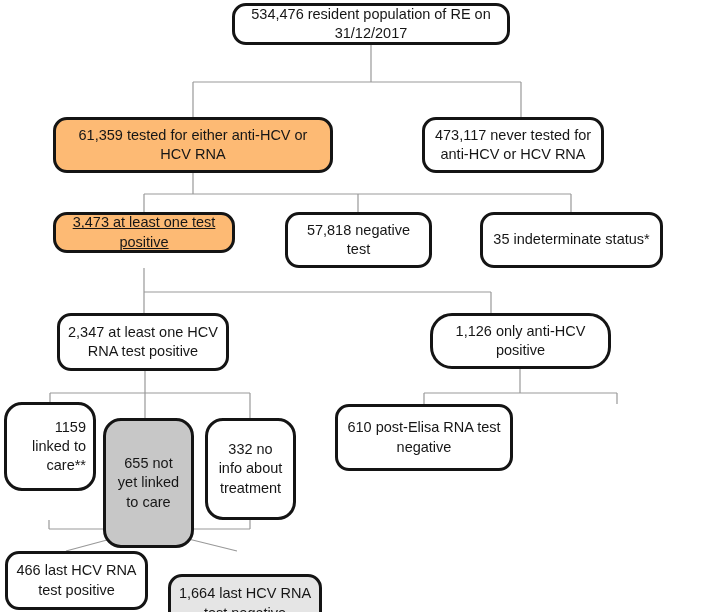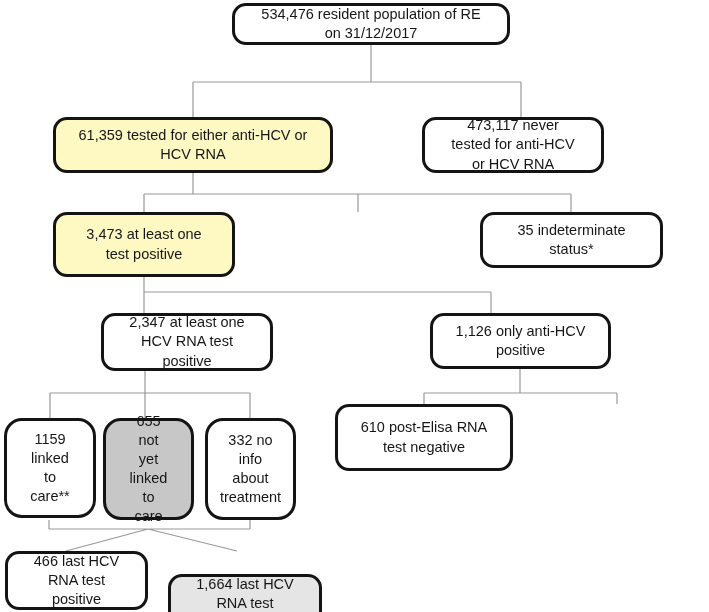--- a/index.html
+++ b/index.html
@@ -22,24 +22,24 @@
     border: 3px solid #141414;
     border-radius: 14px;
     background: #ffffff;
     display: flex;
     align-items: center;
     justify-content: center;
     text-align: center;
     font-size: 14.5px;
     line-height: 1.32;
     color: #161616;
-    padding: 2px 21px;
+    padding: 2px 7px;
   }
   .node.tall { border-radius: 18px; }
-  .shade-light { background: #fef9c3; }
+  .shade-light { background: #fdba74; }
   .shade-mid   { background: #c7c7c7; }
   .shade-soft  { background: #e5e5e5; margin-top: 23px; }
 </style>
 </head>
 <body>
 
 <div class="canvas">
 
   <svg class="connectors" viewBox="0 0 709 612" xmlns="http://www.w3.org/2000/svg">
     <g stroke="#999999" stroke-width="1.2" fill="none">
@@ -51,32 +51,33 @@
       <path d="M49 520 V529 M250 520 V529 M49 529 H250 M148 529 L66 551 M148 529 L237 551"></path>
     </g>
   </svg>
 
   <div class="node" style="left:232px; top:3px; width:278px; height:42px;">534,476 resident population of RE on 31/12/2017</div>
 
   <div class="node shade-light" style="left:53px; top:117px; width:280px; height:56px;">61,359 tested for either anti-HCV or HCV RNA</div>
 
   <div class="node" style="left:422px; top:117px; width:182px; height:56px;">473,117 never tested for anti-HCV or HCV RNA</div>
 
-  <div class="node shade-light" style="left:53px; top:212px; width:182px; height:65px;">3,473 at least one test positive</div>
+  <div class="node shade-light" style="left:53px; top:212px; width:182px; height:41px;text-decoration:underline;">3,473 at least one test positive</div>
 
+  <div class="node" style="left:285px; top:212px; width:147px; height:56px;">57,818 negative test</div>
 
   <div class="node" style="left:480px; top:212px; width:183px; height:56px;">35 indeterminate status*</div>
 
-  <div class="node" style="left:57px; top:313px; width:172px; height:58px;margin-left:44px;">2,347 at least one HCV RNA test positive</div>
+  <div class="node" style="left:57px; top:313px; width:172px; height:58px;">2,347 at least one HCV RNA test positive</div>
 
-  <div class="node" style="left:430px; top:313px; width:181px; height:56px;">1,126 only anti-HCV positive</div>
+  <div class="node" style="left:430px; top:313px; width:181px; height:56px;border-radius:22px;">1,126 only anti-HCV positive</div>
 
-  <div class="node tall" style="left:4px; top:418px; width:92px; height:100px;">1159 linked to care**</div>
+  <div class="node tall" style="left:4px; top:402px; width:92px; height:89px;text-align:right;">1159 linked to care**</div>
 
-  <div class="node tall shade-mid" style="left:103px; top:418px; width:91px; height:102px;">655 not yet linked to care</div>
+  <div class="node tall shade-mid" style="left:103px; top:418px; width:91px; height:130px;">655 not yet linked to care</div>
 
   <div class="node tall" style="left:205px; top:418px; width:91px; height:102px;">332 no info about treatment</div>
 
   <div class="node" style="left:335px; top:404px; width:178px; height:67px;">610 post-Elisa RNA test negative</div>
 
 
   <div class="node" style="left:5px; top:551px; width:143px; height:59px;">466 last HCV RNA test positive</div>
 
   <div class="node shade-soft" style="left:168px; top:551px; width:154px; height:59px;">1,664 last HCV RNA test negative</div>
 

